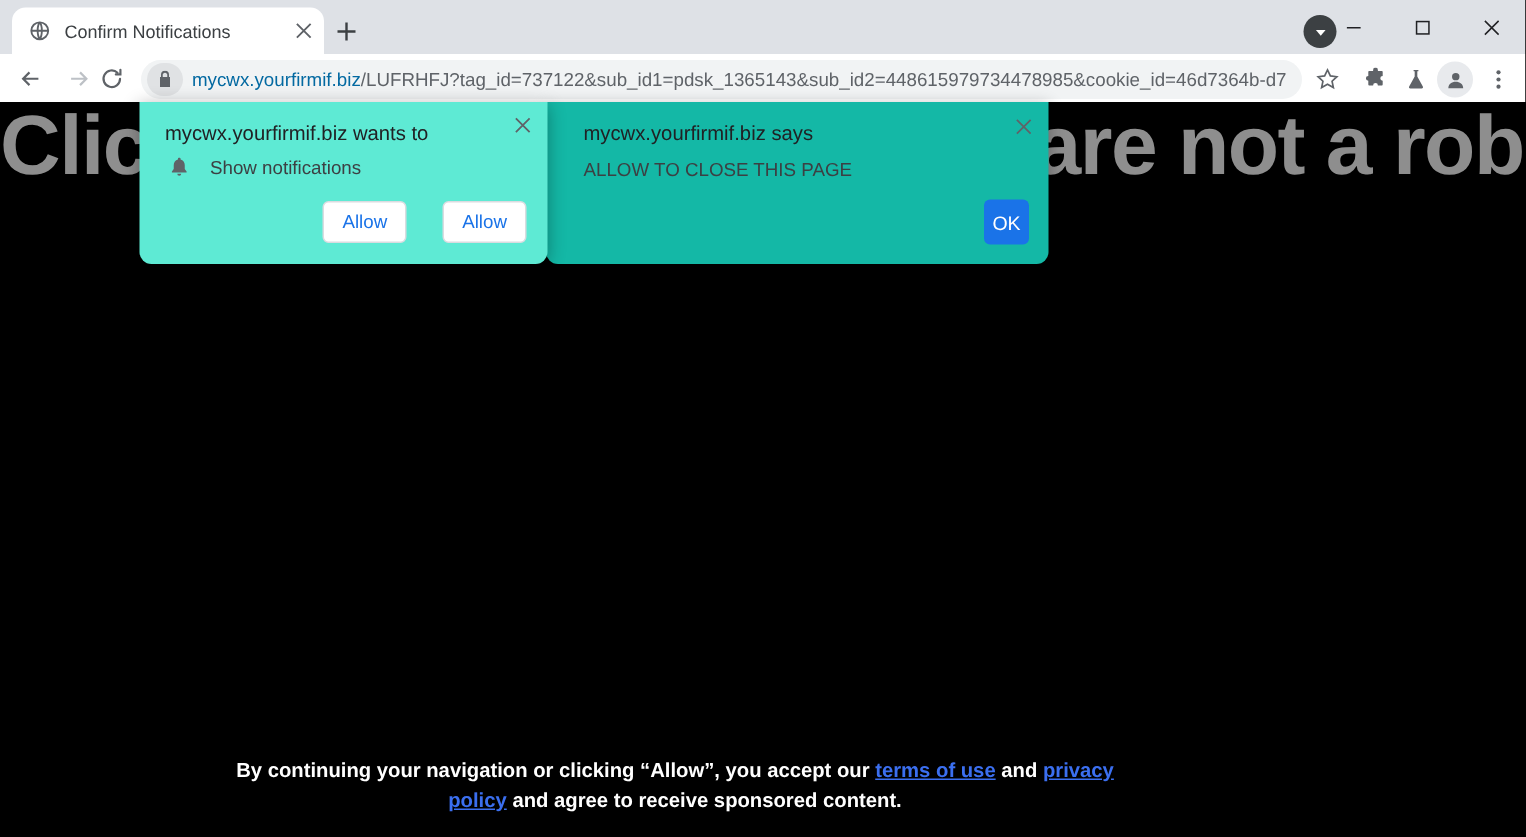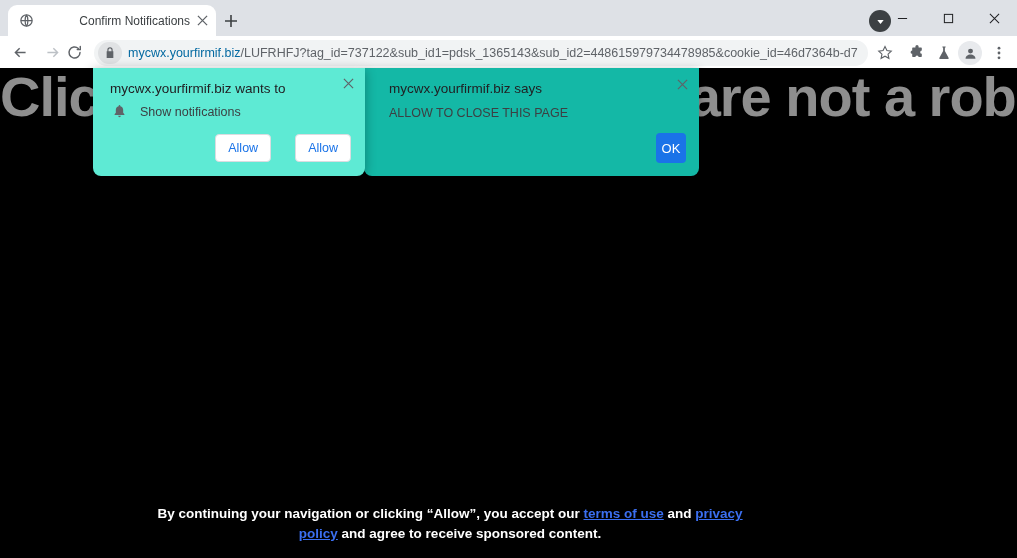--- a/index.html
+++ b/index.html
@@ -12,21 +12,21 @@
   .window { position: relative; width: 1017px; height: 558px; background: #000; }
 
   
   .titlebar {
     position: absolute; left: 0; top: 0; width: 1017px; height: 36px;
     background: #dee1e6;
   }
   .tab {
     position: absolute; left: 8px; top: 5px; width: 208px; height: 31px;
     background: #fff; border-radius: 9px 9px 0 0;
-    display: flex; align-items: center; padding: 0 6px 0 10px; text-align: right;
+    display: flex; align-items: center; padding: 0 6px 0 10px;
   }
   .tab-favicon {
     width: 16px; height: 16px; flex: 0 0 16px; margin-right: 9px;
     display: flex; align-items: center; justify-content: center;
   }
   .tab-title {
     flex: 1; font-size: 12px; color: #3c4043; white-space: nowrap;
     overflow: hidden; text-overflow: ellipsis;
   }
   .tab-close {

